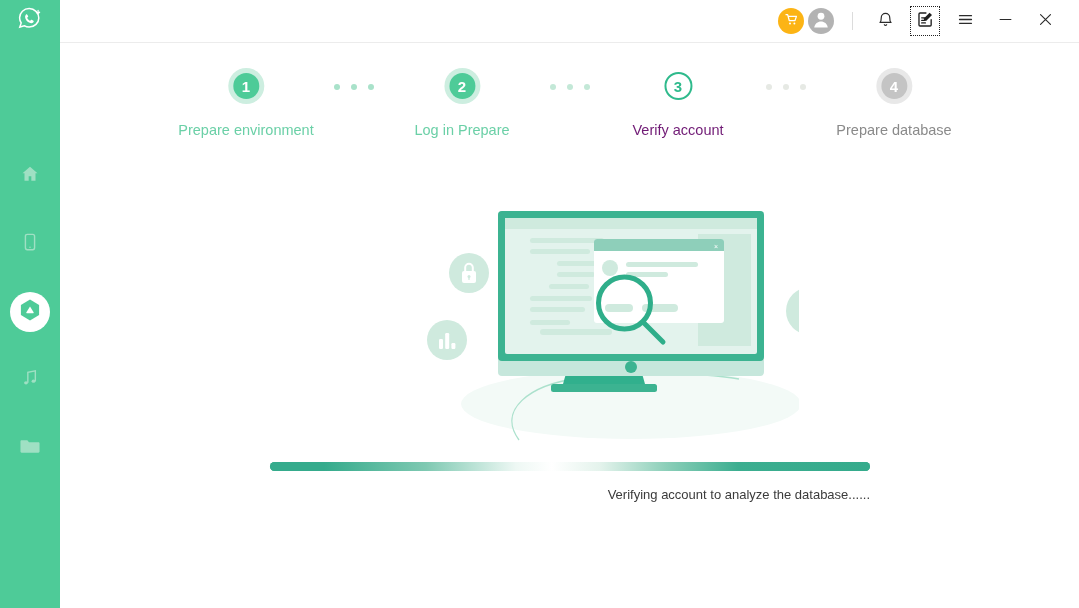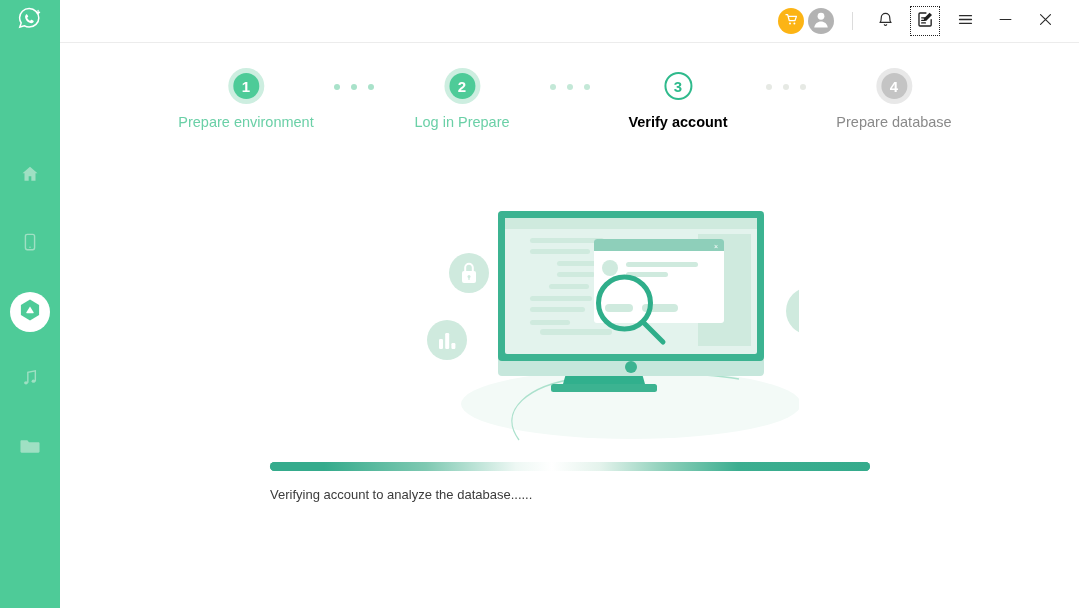--- a/index.html
+++ b/index.html
@@ -174,25 +174,25 @@
     color: #2fba8c;
     border: 2px solid #2fba8c;
     width: 28px;
     height: 28px;
   }
 
   .step.todo .halo { background: #e8e8e8; }
   .step.todo .core { background: #c4c4c4; color: #ffffff; }
 
   .step-label {
-    margin-top: 10px;
+    margin-top: 18px;
     font-size: 14.5px;
   }
   .step.done .step-label { color: #6bd0a7; }
-  .step.active .step-label { color: #000000; font-weight: bold; }
+  .step.active .step-label { color: #701a75; font-weight: normal; }
   .step.todo .step-label { color: #8a8a8a; }
 
   .dots {
     position: absolute;
     top: 16px;
     display: flex;
     gap: 11px;
     transform: translateX(-50%);
   }
   .dots i {
@@ -213,20 +213,21 @@
     width: 400px;
     height: 250px;
   }
 
   
   .progress-wrap {
     position: absolute;
     left: 210px;
     top: 462px;
     width: 600px;
+    text-align: right;
   }
 
   .progress-track {
     width: 600px;
     height: 9px;
     border-radius: 5px;
     overflow: hidden;
     background: #38b08e;
     position: relative;
   }

